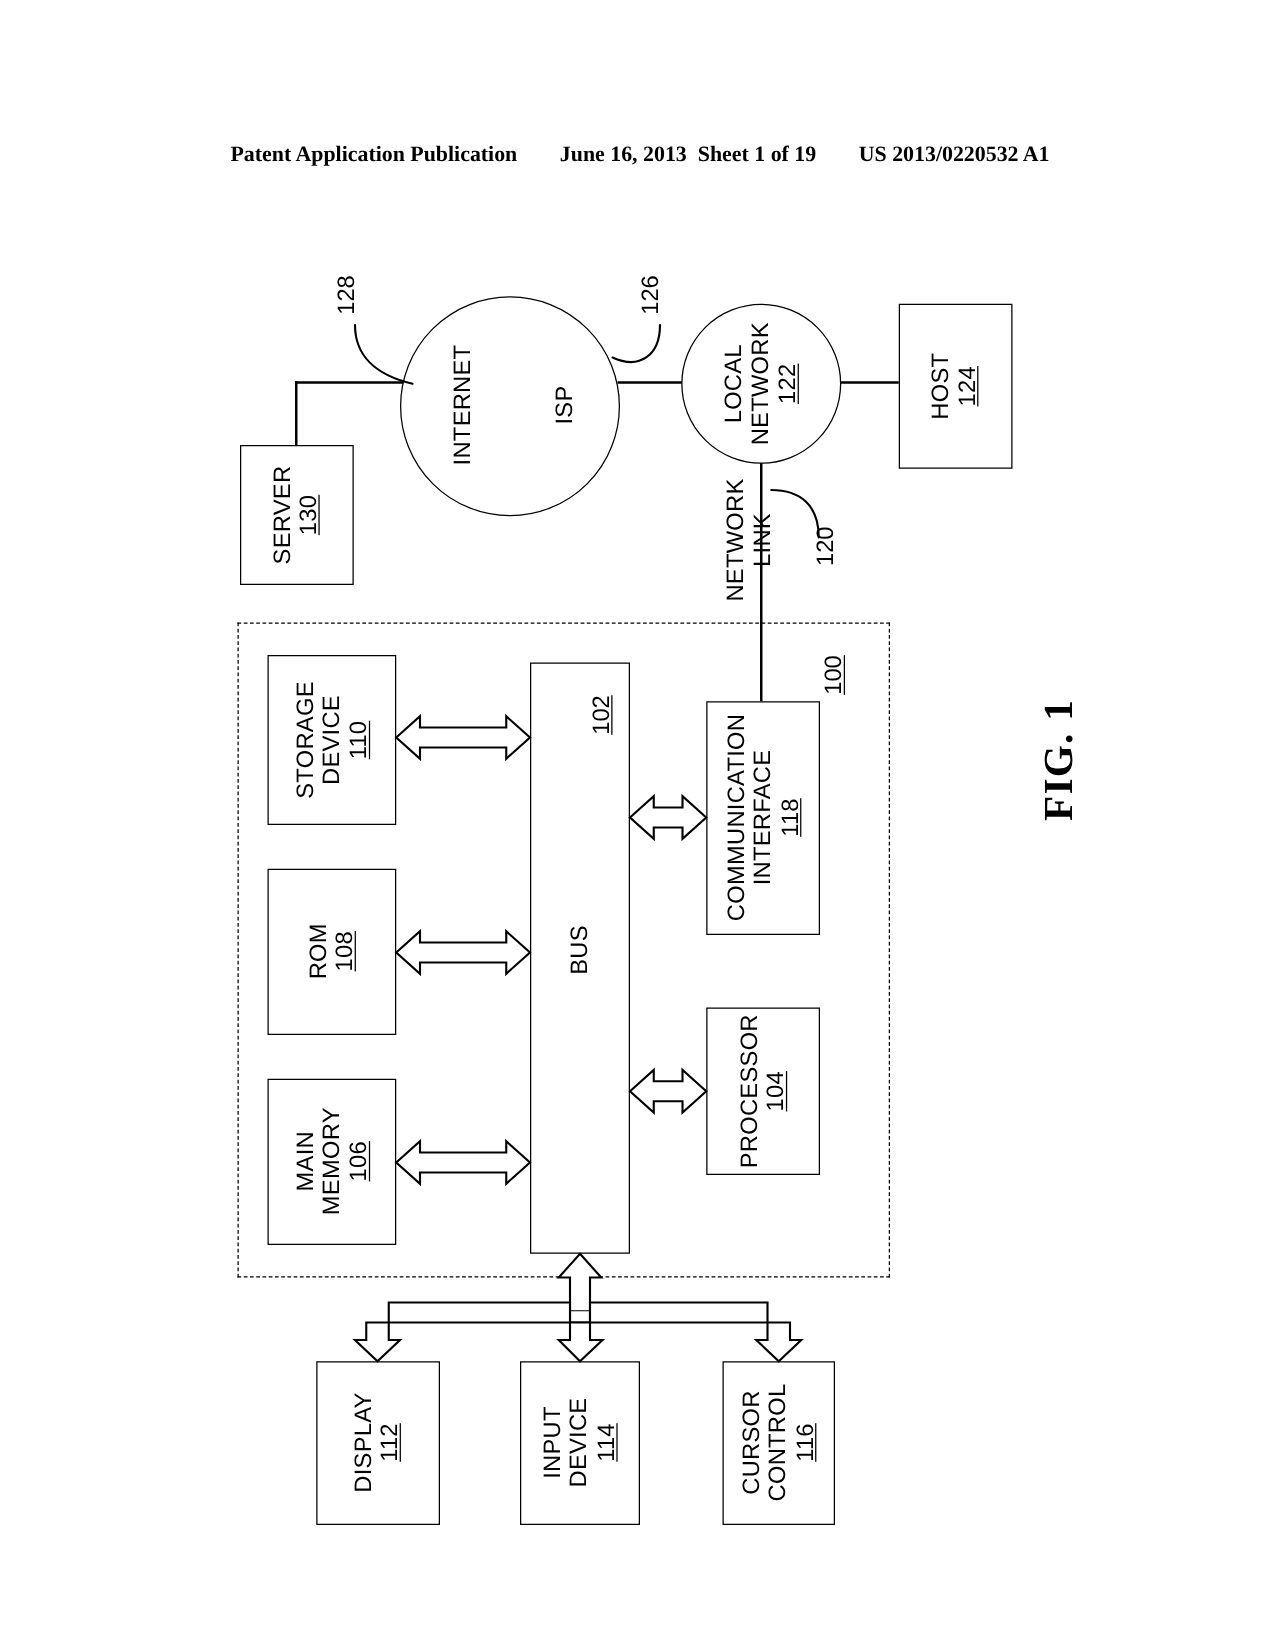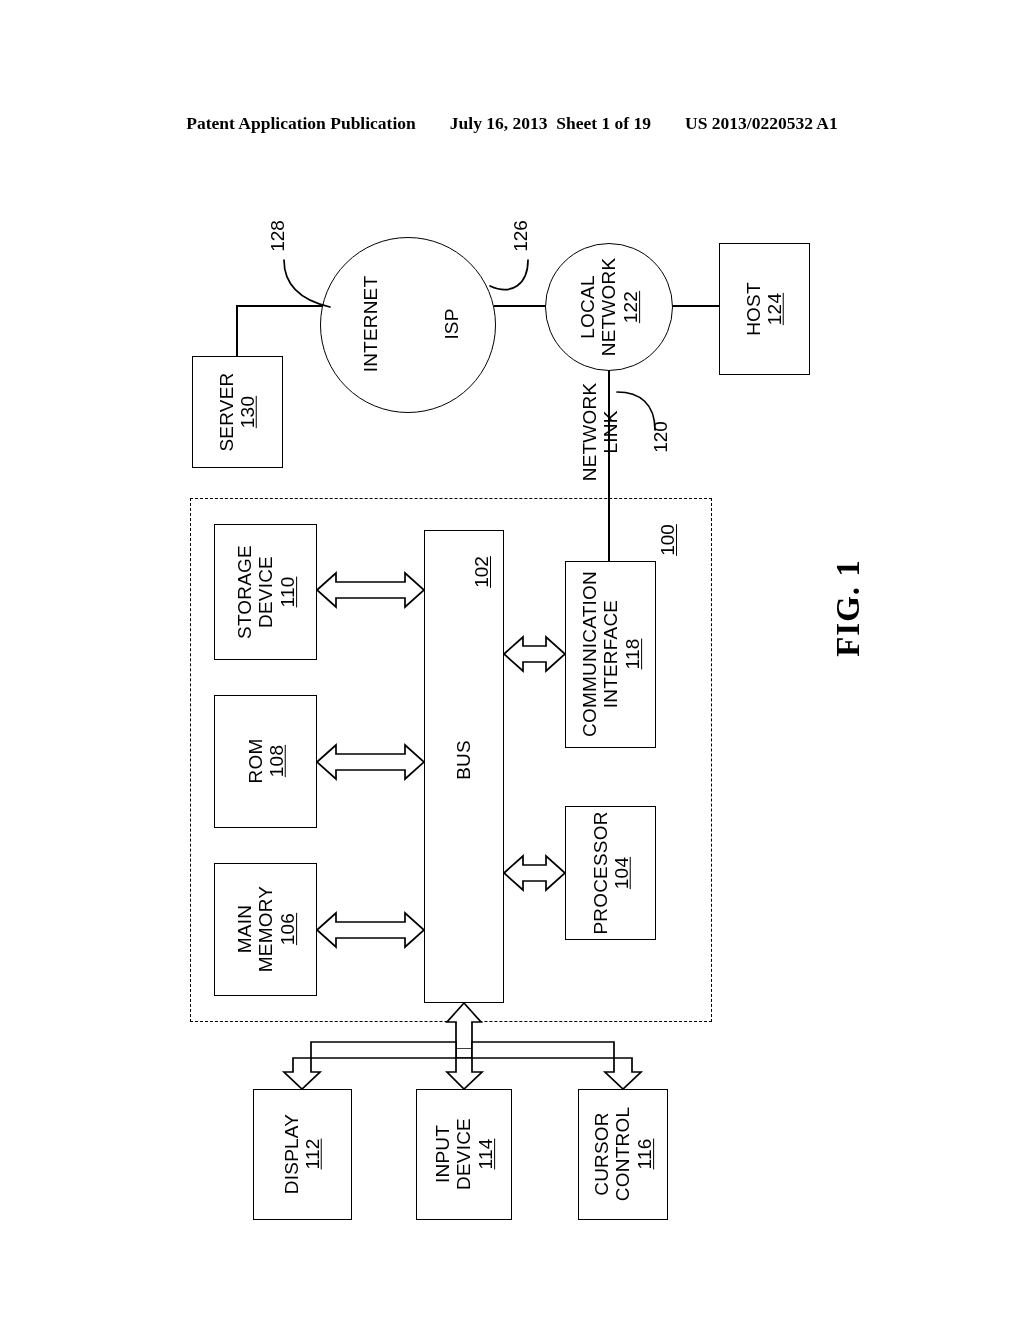--- a/index.html
+++ b/index.html
@@ -41,21 +41,21 @@
             white-space:nowrap;letter-spacing:1px;}
 
   svg.overlay{position:absolute;left:0;top:0;width:1024px;height:1320px;overflow:visible;}
 </style>
 </head>
 <body>
 
 <div class="hdr">
   <span>Patent Application Publication</span>
   <span class="gap1"></span>
-  <span>July 16, 2013  Sheet 1 of 19</span>
+  <span>June 16, 2013  Sheet 1 of 19</span>
   <span class="gap2"></span>
   <span>US 2013/0220532 A1</span>
 </div>
 
 <div class="fig">
 
   <div class="line vline" style="left:236px;top:305px;height:52px;"></div>
   <div class="line hline" style="left:236px;top:305px;width:90px;"></div>
 
   <div class="line hline" style="left:494px;top:305px;width:52px;"></div>

